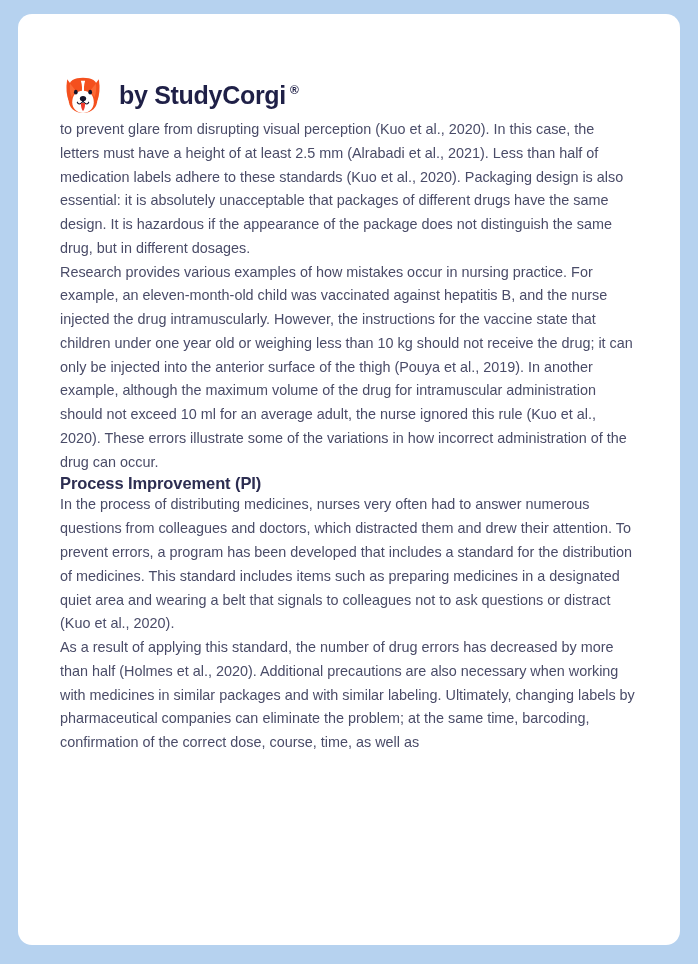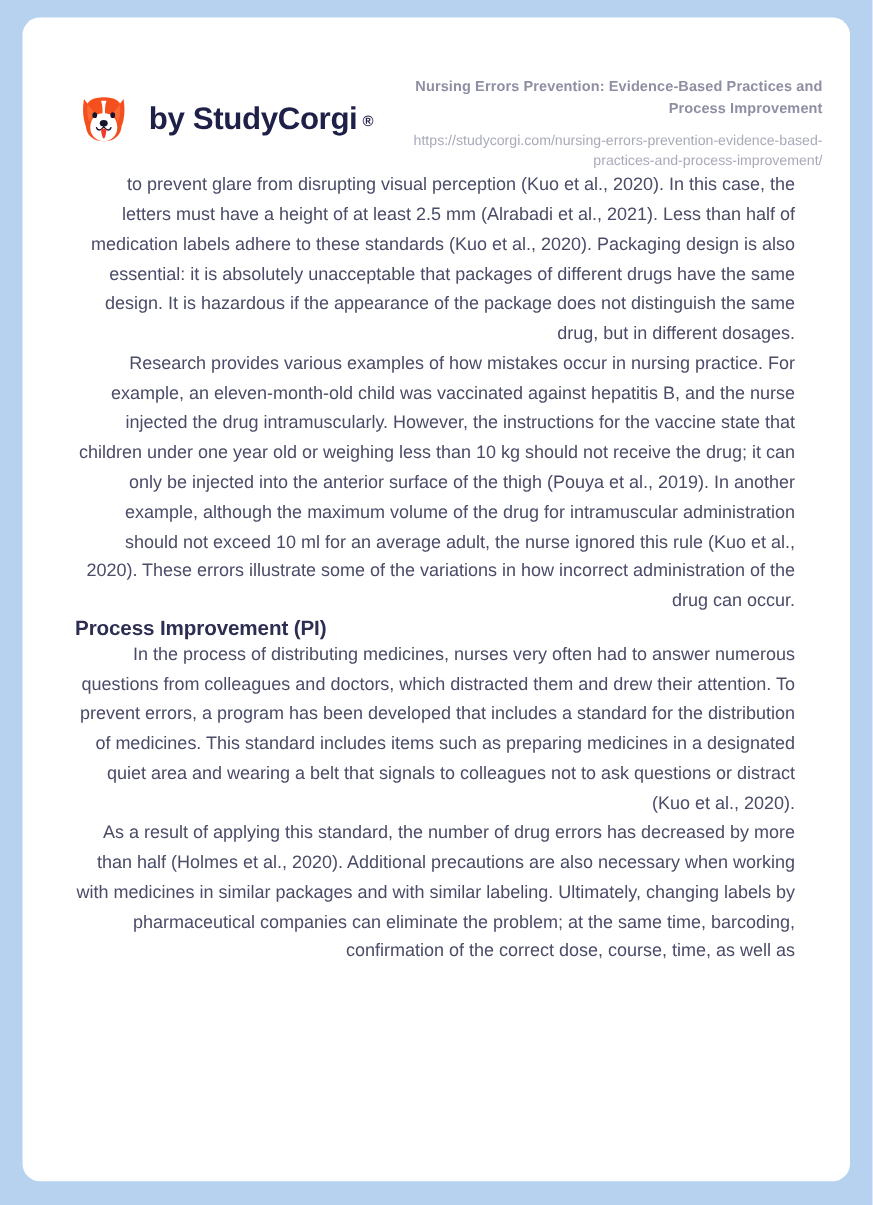--- a/index.html
+++ b/index.html
@@ -40,21 +40,21 @@
     padding-top: 12px;
   }
   .corgi-logo {
     width: 46px;
     height: 46px;
     display: block;
     flex: 0 0 auto;
   }
   .wordmark {
     display: flex;
-    align-items: flex-end;
+    align-items: center;
     color: #1f2047;
     font-size: 25px;
     font-weight: bold;
     letter-spacing: -0.3px;
     white-space: nowrap;
     line-height: 1;
   }
   .wordmark .reg {
     font-size: 12px;
     font-weight: bold;
@@ -96,21 +96,21 @@
     letter-spacing: -0.1px;
     margin: 0;
     padding: 0;
   }
   .content p {
     color: #4a4c68;
     font-size: 14.4px;
     line-height: 1.65;
     margin: 0;
     padding: 0;
-    text-align: right;
+    text-align: left;
   }
   .blk-first { margin-top: 50px; }
   .blk-gap-p  { margin-top: 20px; }
   .blk-gap-h  { margin-top: 30px; }
   .blk-gap-ph { margin-top: 26px; }
 </style>
 </head>
 <body>
 
 <div class="page">
@@ -142,24 +142,20 @@
         <path d="M32 41 C36 46 39 45 40 42" stroke="#14142b" stroke-width="1.6" fill="none" stroke-linecap="round"></path>
 
         <path d="M29 43 C29 49 31 54 32 54 C33 54 35 49 35 43 Z" fill="#ef3b2c"></path>
       </svg>
       <div class="wordmark">
         <span>by StudyCorgi</span>
         <span class="reg">®</span>
       </div>
     </div>
 
-    <div class="doc-meta">
-      <p class="doc-title">Nursing Errors Prevention: Evidence-Based Practices and Process Improvement</p>
-      <p class="doc-url">https://studycorgi.com/nursing-errors-prevention-evidence-based-practices-and-process-improvement/</p>
-    </div>
 
   </div>
 
   <div class="content">
 
     <p class="blk-first">to prevent glare from disrupting visual perception (Kuo et al., 2020). In this case, the letters must have a height of at least 2.5 mm (Alrabadi et al., 2021). Less than half of medication labels adhere to these standards (Kuo et al., 2020). Packaging design is also essential: it is absolutely unacceptable that packages of different drugs have the same design. It is hazardous if the appearance of the package does not distinguish the same drug, but in different dosages.</p>
 
 
     <p class="blk-gap-ph">Research provides various examples of how mistakes occur in nursing practice. For example, an eleven-month-old child was vaccinated against hepatitis B, and the nurse injected the drug intramuscularly. However, the instructions for the vaccine state that children under one year old or weighing less than 10 kg should not receive the drug; it can only be injected into the anterior surface of the thigh (Pouya et al., 2019). In another example, although the maximum volume of the drug for intramuscular administration should not exceed 10 ml for an average adult, the nurse ignored this rule (Kuo et al., 2020). These errors illustrate some of the variations in how incorrect administration of the drug can occur.</p>
 

